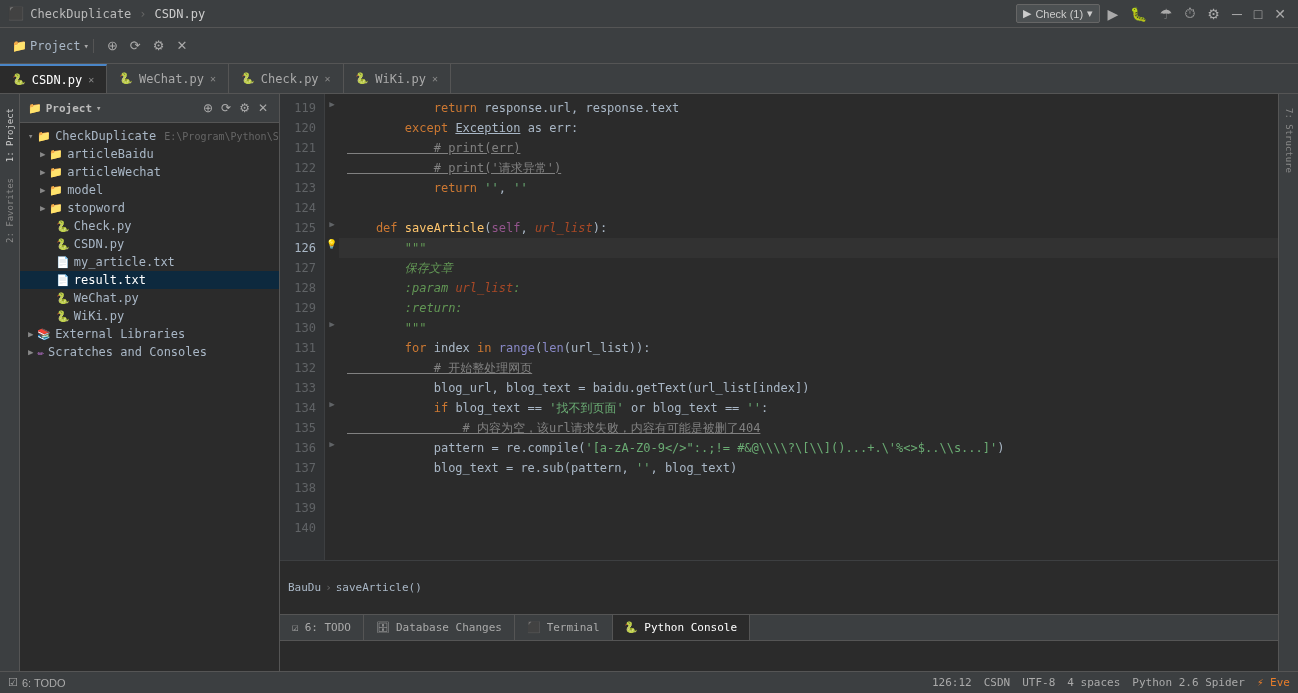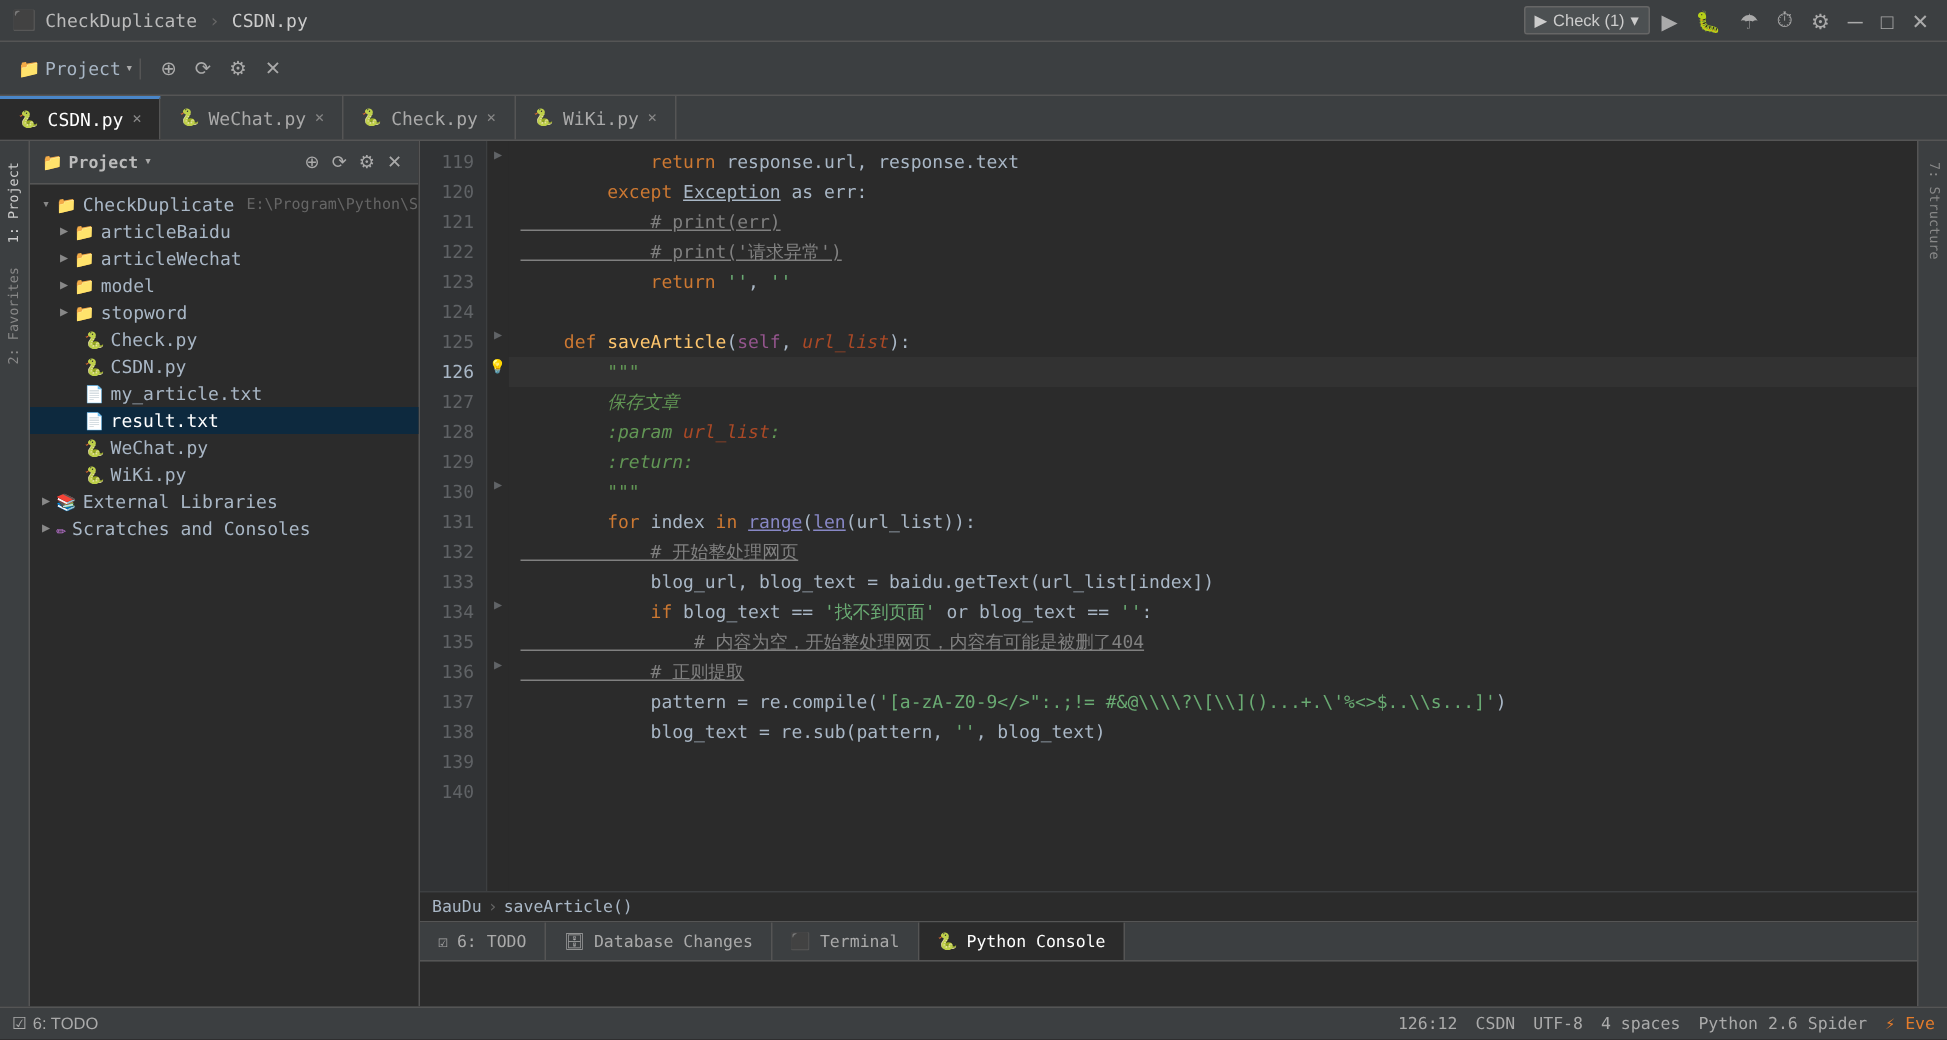--- a/index.html
+++ b/index.html
@@ -261,29 +261,29 @@
     }
     .code-line.active-line { background: #323232; }
 
     
     .kw { color: #cc7832; }
     .fn { color: #ffc66d; }
     .str { color: #6aab73; }
     .comment { color: #808080; text-decoration: underline; }
     .param { color: #aa4926; font-style: italic; }
     .self { color: #94558d; }
-    .builtin { color: #8888c6; text-decoration: underline; }
+    .builtin { color: #8888c6; }
     .underline { text-decoration: underline; }
     .docstr { color: #629755; font-style: italic; }
 
     
     #breadcrumb-bar {
       background: #2b2b2b;
       border-top: 1px solid #3d3f41;
-      padding: 3px 8px;
+      padding: 20px 8px;
       display: flex;
       align-items: center;
       gap: 4px;
       font-size: 11px;
       color: #888;
       flex-shrink: 0;
     }
     .breadcrumb-item { color: #a9b7c6; }
     .breadcrumb-sep { color: #666; }
 
@@ -696,27 +696,24 @@
 
           <div class="code-line">
             <span>            blog_url, blog_text = baidu.getText(url_list[index])</span>
           </div>
 
           <div class="code-line">
             <span class="kw">            if </span><span>blog_text == </span><span class="str">'找不到页面'</span><span> or blog_text == </span><span class="str">''</span><span>:</span>
           </div>
 
           <div class="code-line">
-            <span class="comment">                # 内容为空，开始整处理网页，内容有可能是被删了404</span>
-          </div>
-
-
-          <div class="code-line">
-            <span class="comment">            # 正则提取</span>
-          </div>
+            <span class="comment">                # 内容为空，该url请求失败，内容有可能是被删了404</span>
+          </div>
+
+
 
           <div class="code-line">
             <span>            pattern = re.compile(</span><span class="str">'[a-zA-Z0-9&lt;/&gt;":.;!= #&amp;@\\\\?\[\\]()...+.\'%&lt;&gt;$..\\s...]'</span><span>)</span>
           </div>
 
           <div class="code-line">
             <span>            blog_text = re.sub(pattern, </span><span class="str">''</span><span>, blog_text)</span>
           </div>
 
           <div class="code-line"></div>

